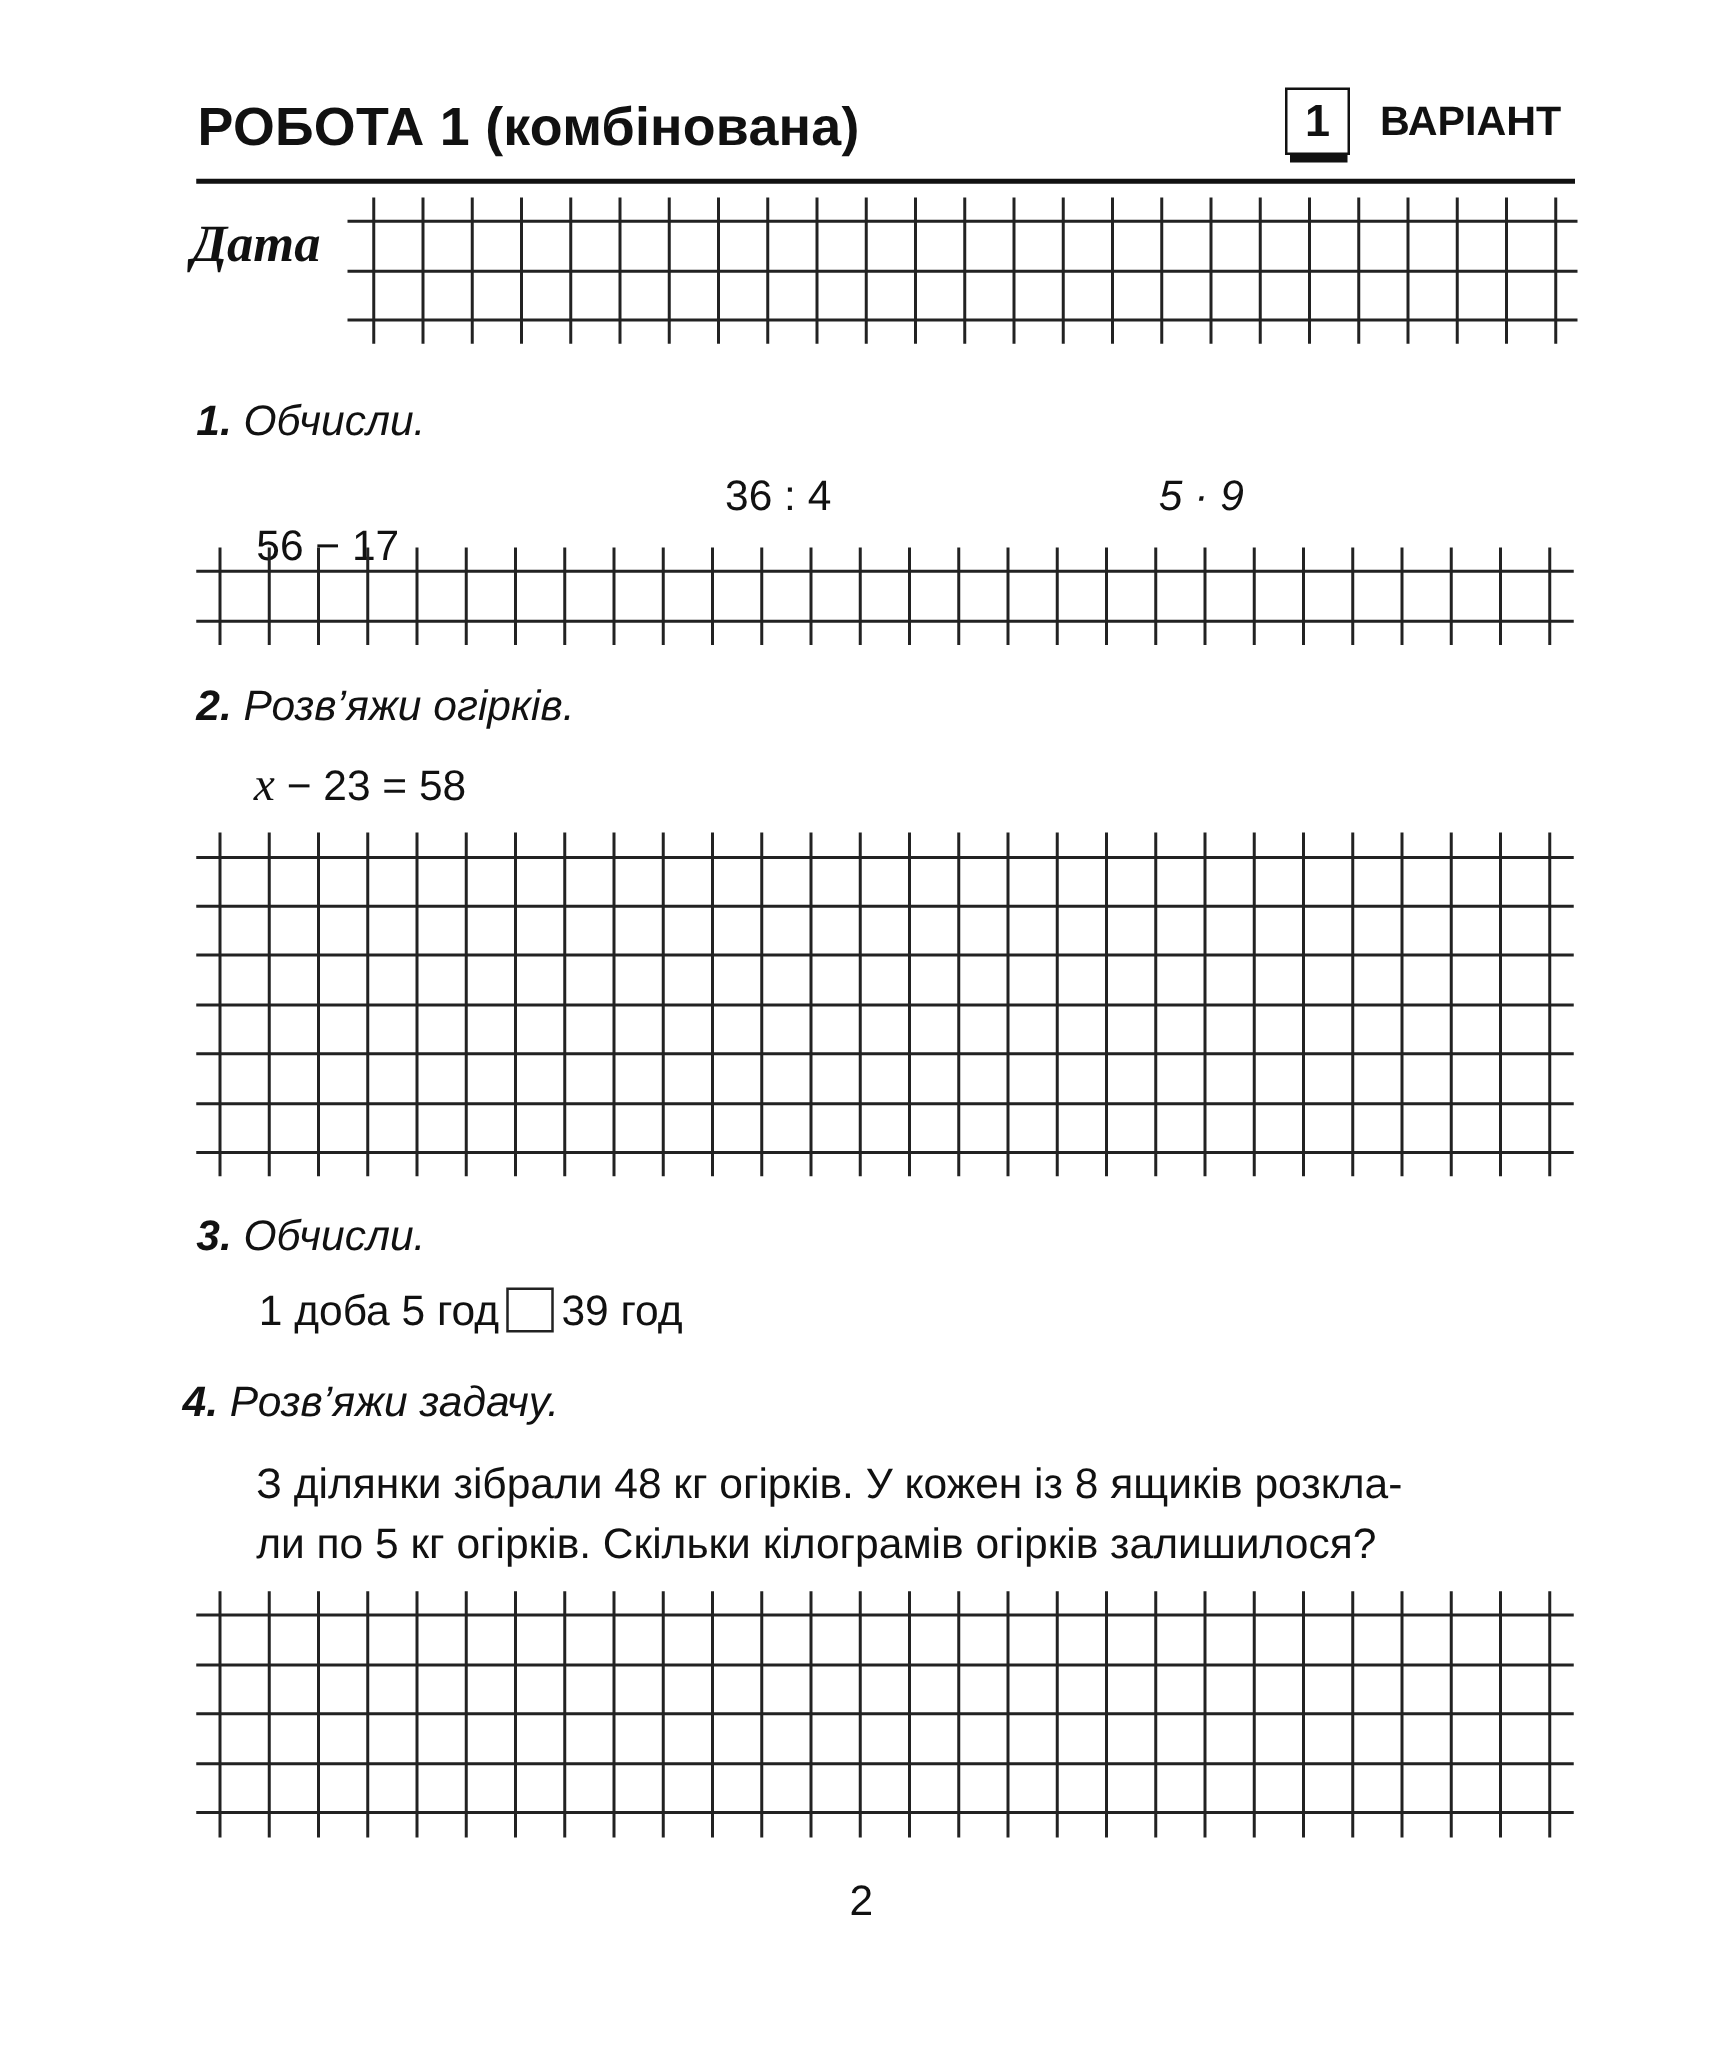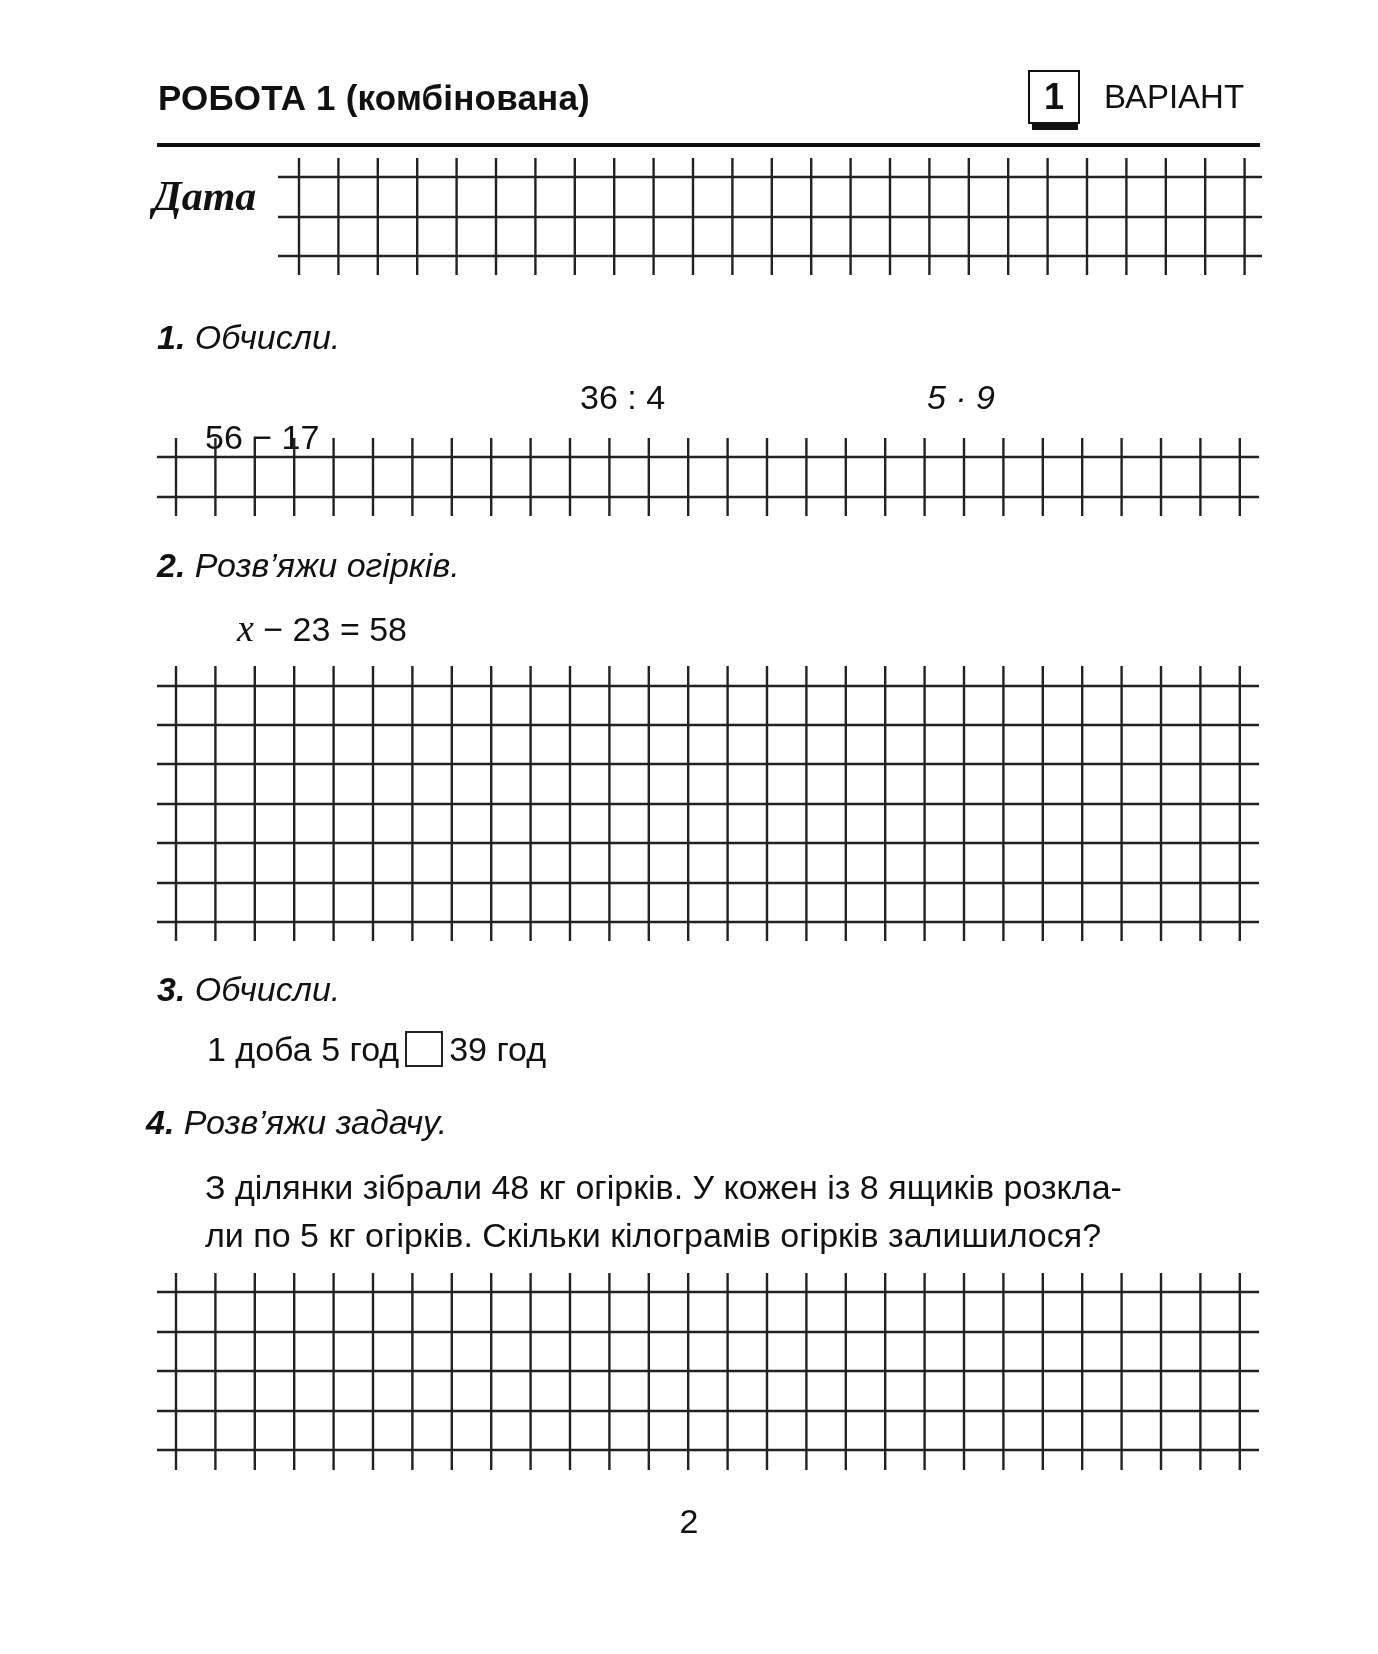--- a/index.html
+++ b/index.html
@@ -1,23 +1,23 @@
 <!DOCTYPE html>
 <html><head>
 <meta charset="utf-8">
 <style>
   html, body { margin:0; padding:0; background:#ffffff; }
   body { width:1378px; height:1654px; position:relative; overflow:hidden;
          font-family:"Liberation Sans", sans-serif; color:#111111; }
   .abs { position:absolute; }
-  .title { left:158px; top:78px; font-size:35px; font-weight:bold; letter-spacing:0.2px; white-space:nowrap; }
+  .title { left:158px; top:78px; font-size:43px; font-weight:bold; letter-spacing:0.2px; white-space:nowrap; }
   .variant-box { left:1028px; top:70px; width:52px; height:54px; border:2px solid #111; box-sizing:border-box;
                  font-size:36px; font-weight:bold; display:flex; align-items:center; justify-content:center; }
   .variant-foot { left:1032px; top:124px; width:46px; height:6px; background:#111; }
-  .variant-label { left:1104px; top:78px; font-size:33px; font-weight:normal; white-space:nowrap;text-align:center; }
+  .variant-label { left:1104px; top:78px; font-size:33px; font-weight:bold; white-space:nowrap;text-align:center; }
   .rule { left:157px; top:143px; width:1103px; height:4px; background:#111; }
   .date-label { left:153px; top:172px; font-family:"Liberation Serif", serif; font-style:italic; font-weight:bold;
                 font-size:42px; white-space:nowrap; }
   .task-head { font-size:34px; white-space:nowrap;font-style:italic; }
   .task-head .num { font-weight:bold; }
   .expr { font-size:34px; white-space:nowrap; }
   .italic-x { font-family:"Liberation Serif", serif; font-style:italic; font-size:38px; }
   .cmp-box { display:inline-block; width:38px; height:36px; border:2px solid #222; box-sizing:border-box;
              vertical-align:-6px; margin:0 6px; }
   .problem { font-size:34px; line-height:48px; width:1060px; }
@@ -105,21 +105,21 @@
     <line x1="1121.6" x2="1121.6" y1="438" y2="516"></line>
     <line x1="1161" x2="1161" y1="438" y2="516"></line>
     <line x1="1200.4" x2="1200.4" y1="438" y2="516"></line>
     <line x1="1239.8000000000002" x2="1239.8000000000002" y1="438" y2="516"></line>
   </svg>
 
 <div class="abs task-head" style="left:157px; top:546px;">
   <span class="num">2.</span>
   <span>Розв’яжи огірків.</span>
 </div>
-<div class="abs expr" style="left:203px; top:606px;margin-left:34px;">
+<div class="abs expr" style="left:203px; top:606px;">
   <span class="italic-x">x</span><span> − 23 = 58</span>
 </div>
 <svg class="grid" id="grid-2" width="1378" height="1654">
     <line x1="157" x2="1259" y1="686" y2="686"></line>
     <line x1="157" x2="1259" y1="725" y2="725"></line>
     <line x1="157" x2="1259" y1="764" y2="764"></line>
     <line x1="157" x2="1259" y1="804" y2="804"></line>
     <line x1="157" x2="1259" y1="843" y2="843"></line>
     <line x1="157" x2="1259" y1="883" y2="883"></line>
     <line x1="157" x2="1259" y1="922" y2="922"></line>

